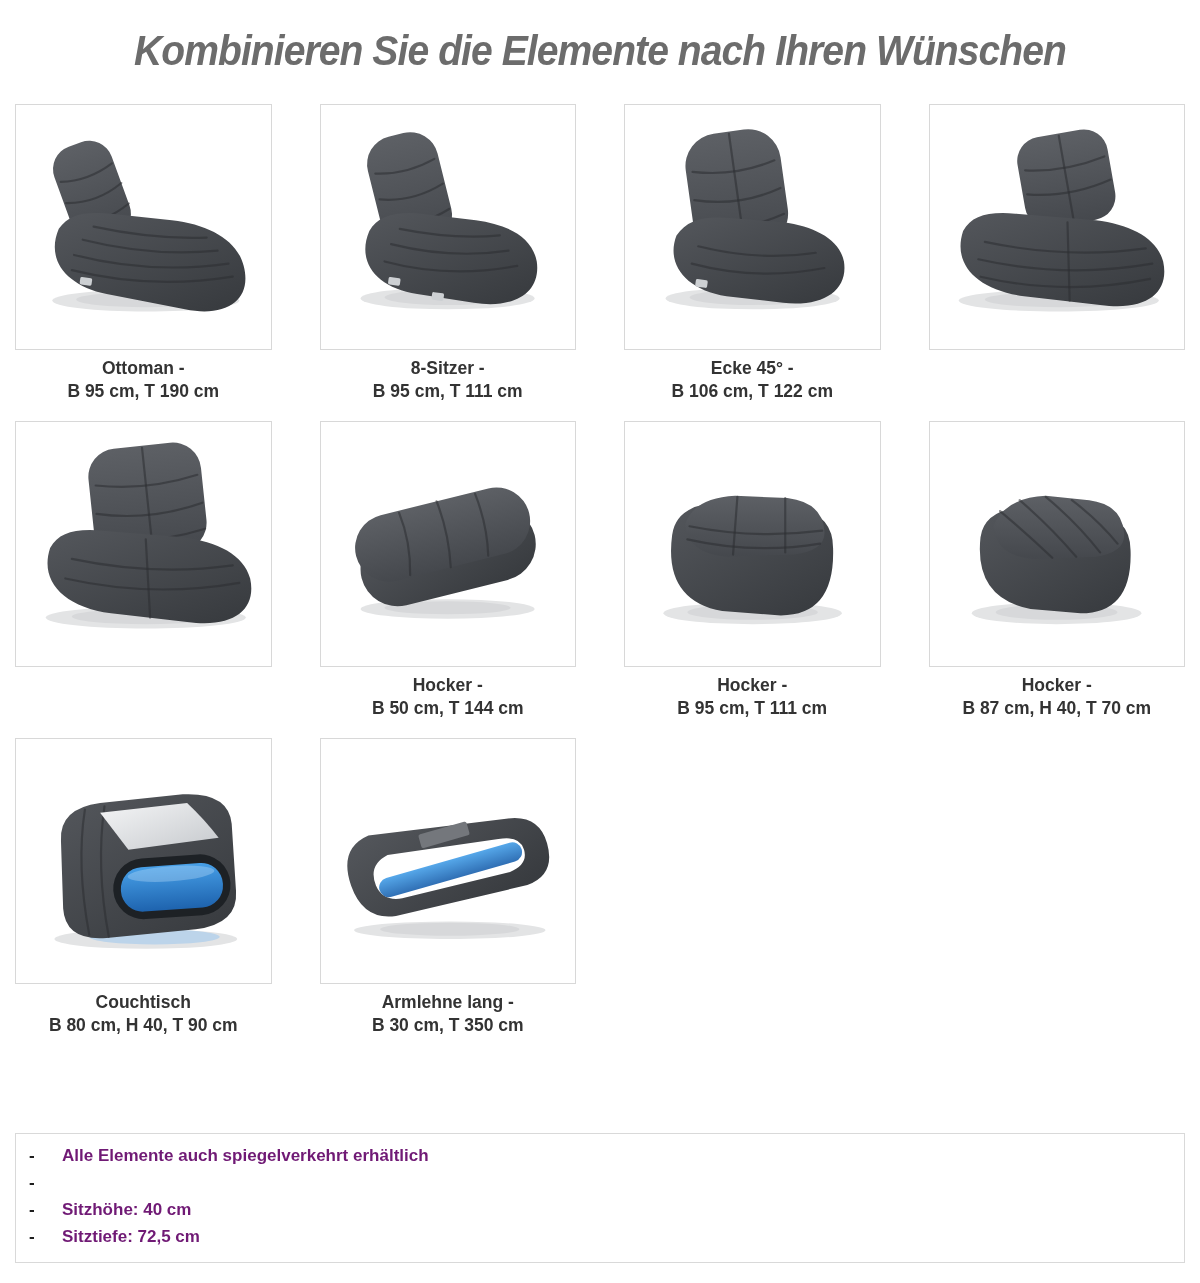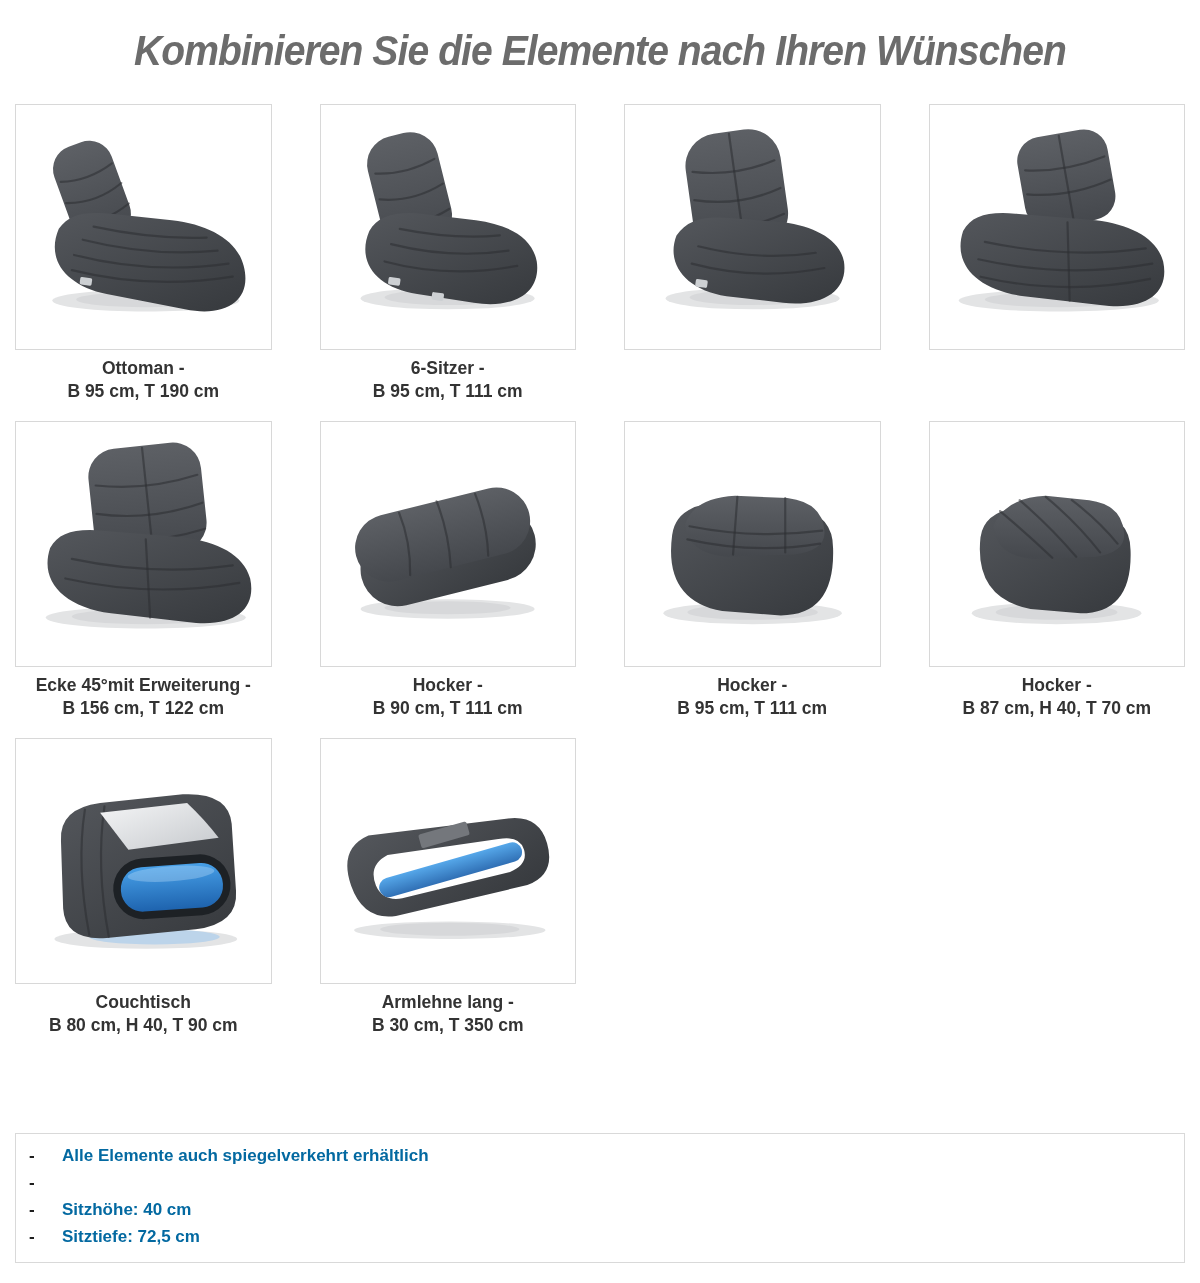--- a/index.html
+++ b/index.html
@@ -32,21 +32,21 @@
   .cap-name,.cap-dims{
     font-size:17.5px;line-height:23px;font-weight:bold;color:#333333;
   }
   
   .notes{
     margin:92px 15px 0;border:1px solid #d9d9d9;
     padding:8px 0 12px;box-sizing:border-box;
   }
   .note-row{display:flex;align-items:baseline;padding-left:13px;}
   .note-dash{width:33px;flex:0 0 33px;font-size:17px;font-weight:bold;color:#1e1e1e;line-height:27px;}
-  .note-text{font-size:17px;font-weight:bold;color:#0369a1;line-height:27px;}
+  .note-text{font-size:17px;font-weight:bold;color:#701a75;line-height:27px;}
   
   .sm{stroke:#2b2e32;fill:none;stroke-width:2;opacity:.55;stroke-linecap:round;}
 </style>
 </head>
 <body>
 
 <svg width="0" height="0" style="position:absolute" aria-hidden="true">
   <defs>
     <linearGradient id="gTop" x1="0" y1="0" x2="0" y2="1">
       <stop offset="0" stop-color="#5d6065"></stop>
@@ -107,21 +107,21 @@
           </g>
 <path d="M38 104 C26 132 44 156 82 162 L134 170 C172 176 196 160 192 132 C188 110 166 98 136 94 L86 88 C62 86 46 90 38 104 Z" fill="url(#gSide)"></path>
 <path d="M66 102 Q116 112 158 108" class="sm"></path>
           <path d="M58 116 Q114 130 166 122" class="sm"></path>
           <path d="M52 132 Q112 148 174 136" class="sm"></path>
 <rect x="56" y="146" width="11" height="7" rx="1.5" fill="#cdd0d3" transform="rotate(8 56 146)"></rect>
 <rect x="96" y="160" width="11" height="7" rx="1.5" fill="#cdd0d3" transform="rotate(8 96 160)"></rect>
         </svg>
       </div>
       <figcaption>
-        <div class="cap-name">6-Sitzer -</div>
+        <div class="cap-name">8-Sitzer -</div>
         <div class="cap-dims">B 95 cm, T 111 cm</div>
       </figcaption>
     </figure>
     <figure class="cell">
       <div class="tile">
         <svg viewBox="0 0 220 200" role="img">
 <ellipse cx="110" cy="166" rx="80" ry="10" fill="#e3e4e5"></ellipse>
           <ellipse cx="110" cy="165" rx="58" ry="7" fill="#d7d8da"></ellipse>
 <g transform="rotate(-8 96 70)">
             <rect x="52" y="12" width="88" height="108" rx="30" fill="url(#gTop)"></rect>
@@ -129,20 +129,24 @@
             <path d="M58 44 Q96 54 134 44" class="sm"></path>
 <path d="M56 70 Q96 82 136 70" class="sm"></path>
             <path d="M56 94 Q96 106 136 94" class="sm"></path>
           </g>
 <path d="M40 108 C30 134 48 158 86 164 L138 170 C176 174 198 158 194 132 C190 112 168 100 138 96 L88 92 C64 90 50 94 40 108 Z" fill="url(#gSide)"></path>
 <path d="M60 118 Q116 132 168 124" class="sm"></path>
           <path d="M54 134 Q114 150 176 138" class="sm"></path>
 <rect x="58" y="148" width="11" height="7" rx="1.5" fill="#cdd0d3" transform="rotate(8 58 148)"></rect>
         </svg>
       </div>
+      <figcaption>
+        <div class="cap-name">Ecke 45° -</div>
+        <div class="cap-dims">B 106 cm, T 122 cm</div>
+      </figcaption>
     </figure>
     <figure class="cell">
       <div class="tile">
         <svg viewBox="0 0 220 200" role="img">
 <ellipse cx="112" cy="168" rx="92" ry="10" fill="#e3e4e5"></ellipse>
           <ellipse cx="112" cy="167" rx="68" ry="7" fill="#d7d8da"></ellipse>
 <g transform="rotate(-10 118 62)">
             <rect x="78" y="14" width="84" height="84" rx="22" fill="url(#gTop)"></rect>
 <path d="M120 16 L120 96" class="sm"></path>
             <path d="M84 42 Q120 50 158 42" class="sm"></path>
@@ -167,42 +171,38 @@
             <path d="M68 42 Q114 52 162 42" class="sm"></path>
 <path d="M66 68 Q114 80 164 68" class="sm"></path>
             <path d="M66 92 Q114 102 164 92" class="sm"></path>
           </g>
 <path d="M24 104 C14 134 36 158 80 164 L150 172 C194 178 214 160 208 132 C202 110 178 98 146 94 L72 88 C46 86 32 90 24 104 Z" fill="url(#gSide)"></path>
 <path d="M44 114 Q120 130 192 120" class="sm"></path>
           <path d="M38 132 Q118 150 198 136" class="sm"></path>
           <path d="M112 96 L116 168" class="sm"></path>
         </svg>
       </div>
-      <figcaption>
-        <div class="cap-name">Ecke 45°mit Erweiterung -</div>
-        <div class="cap-dims">B 156 cm, T 122 cm</div>
-      </figcaption>
     </figure>
     <figure class="cell">
       <div class="tile">
         <svg viewBox="0 0 220 200" role="img">
 <ellipse cx="110" cy="160" rx="80" ry="9" fill="#e3e4e5"></ellipse>
           <ellipse cx="110" cy="159" rx="58" ry="6" fill="#d7d8da"></ellipse>
 <g transform="rotate(-14 110 110)">
             <rect x="28" y="78" width="164" height="68" rx="34" fill="url(#gSide)"></rect>
 <rect x="28" y="60" width="164" height="62" rx="31" fill="url(#gTop)"></rect>
 <path d="M76 62 Q80 90 72 120" class="sm"></path>
             <path d="M112 60 Q116 90 110 122" class="sm"></path>
             <path d="M148 62 Q152 92 146 120" class="sm"></path>
           </g>
         </svg>
       </div>
       <figcaption>
         <div class="cap-name">Hocker -</div>
-        <div class="cap-dims">B 90 cm, T 111 cm</div>
+        <div class="cap-dims">B 50 cm, T 144 cm</div>
       </figcaption>
     </figure>
     <figure class="cell">
       <div class="tile">
         <svg viewBox="0 0 220 200" role="img">
 <ellipse cx="110" cy="164" rx="82" ry="10" fill="#e3e4e5"></ellipse>
           <ellipse cx="110" cy="163" rx="60" ry="7" fill="#d7d8da"></ellipse>
 <path d="M36 92 Q28 152 82 162 L136 166 Q186 166 184 104 Q184 72 148 66 L86 62 Q40 62 36 92 Z" fill="url(#gSide)"></path>
 <path d="M48 82 Q56 58 94 56 L142 58 Q174 62 176 88 Q178 106 148 110 L88 112 Q50 110 48 82 Z" fill="url(#gTop)"></path>
 <path d="M52 84 Q112 96 174 88" class="sm"></path>

